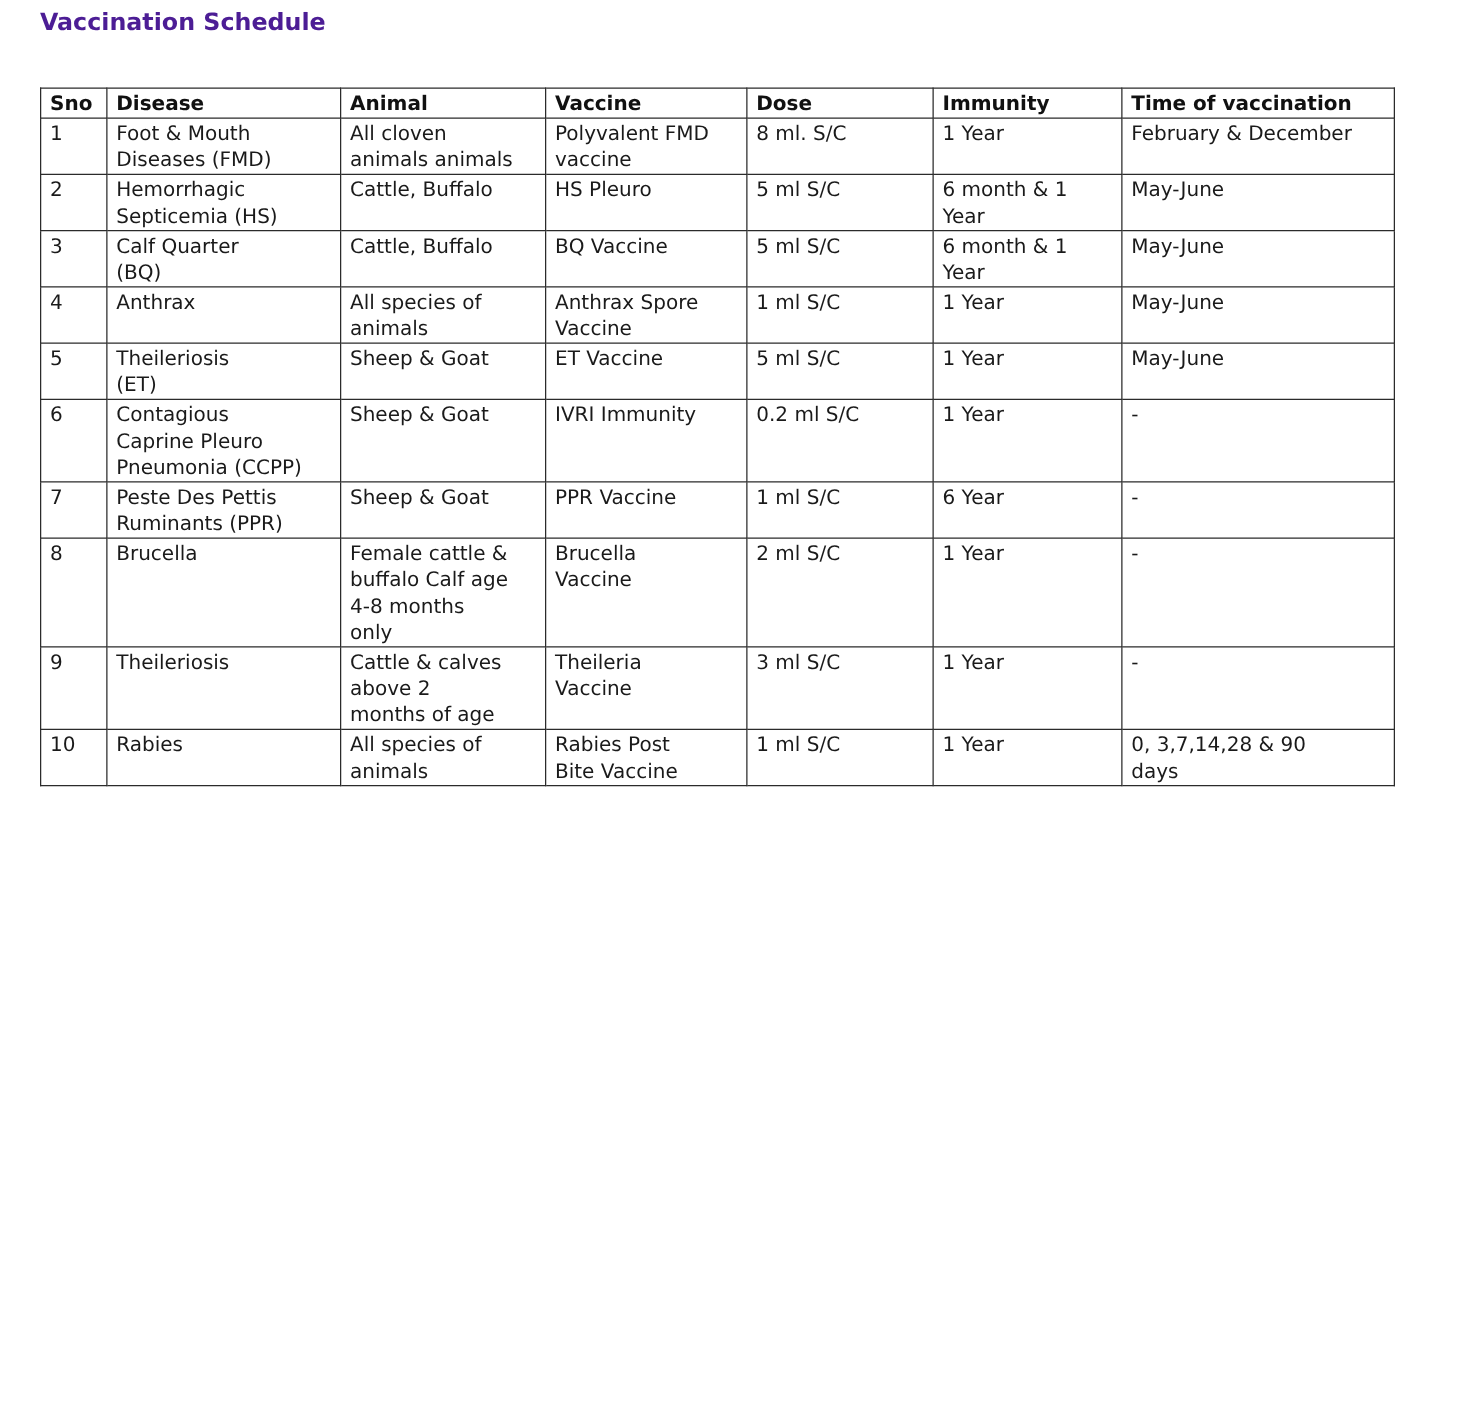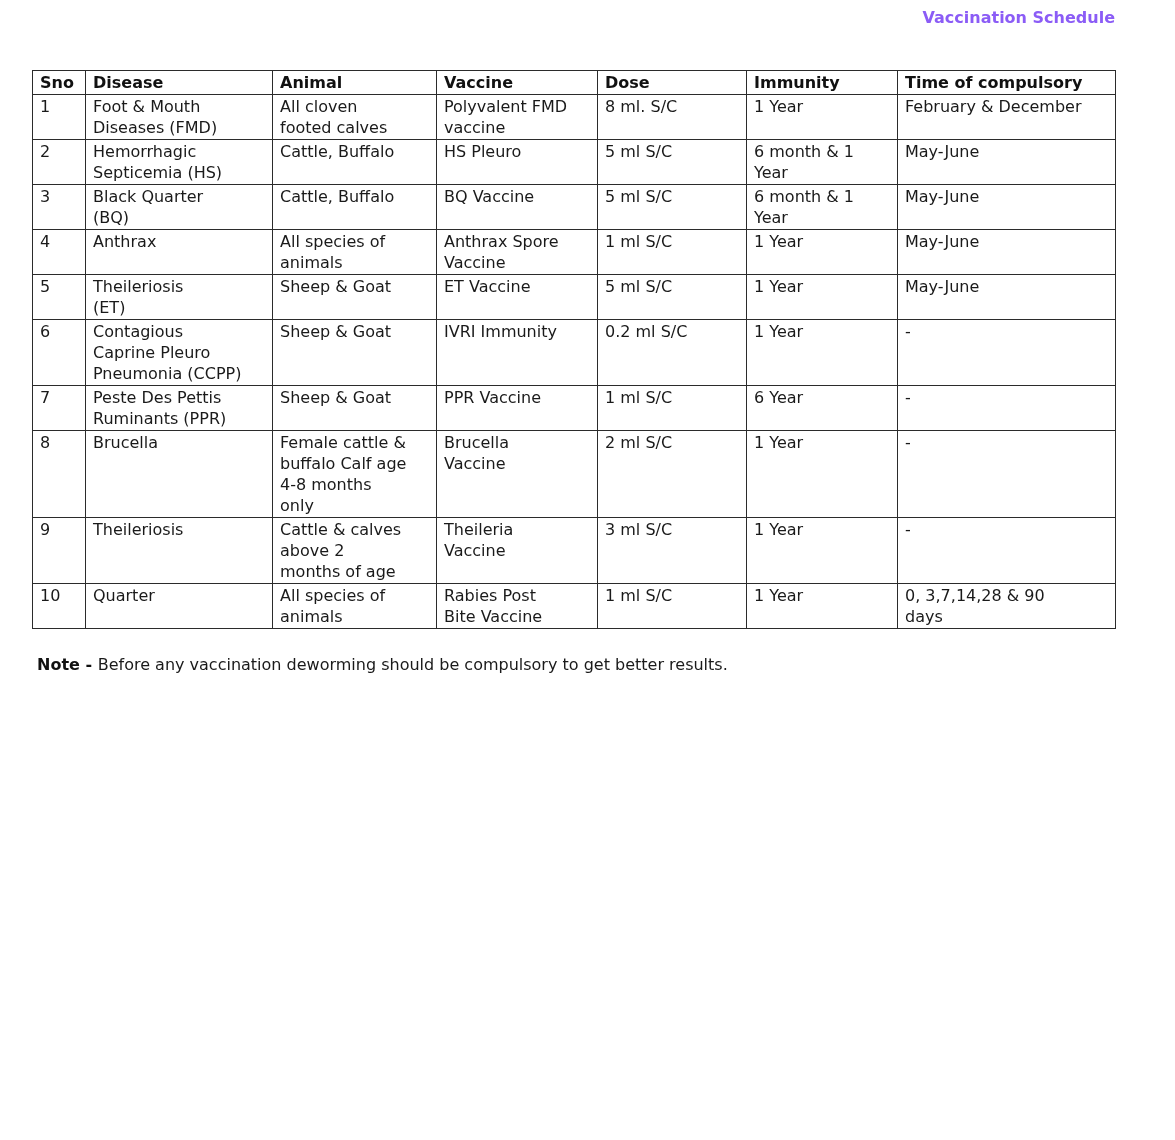--- a/index.html
+++ b/index.html
@@ -16,26 +16,26 @@
   }
   .page {
     width: 1175px;
     height: 1140px;
     box-sizing: border-box;
     padding-top: 6px;
   }
   .title {
     width: 1083px;
     margin-left: 32px;
-    text-align: right;
-    font-size: 16px;
+    text-align: left;
+    font-size: 19px;
     font-weight: bold;
     line-height: 24px;
     margin-bottom: 25px;
-    color: #8b5cf6;
+    color: #4c1d95;
   }
   table.schedule {
     table-layout: fixed;
     width: 1083px;
     margin-left: 32px;
     border-collapse: collapse;
     margin-top: 40px;
   }
   table.schedule th,
   table.schedule td {
@@ -80,50 +80,50 @@
       <col style="width:218px">
     </colgroup>
     <thead>
       <tr>
           <th>Sno</th>
           <th>Disease</th>
           <th>Animal</th>
           <th>Vaccine</th>
           <th>Dose</th>
           <th>Immunity</th>
-          <th>Time of compulsory</th>
+          <th>Time of vaccination</th>
         </tr>
     </thead>
     <tbody>
         <tr>
           <td>1</td>
           <td>Foot &amp; Mouth
 Diseases (FMD)</td>
           <td>All cloven
-footed calves</td>
+animals animals</td>
           <td>Polyvalent FMD
 vaccine</td>
           <td>8 ml. S/C</td>
           <td>1 Year</td>
           <td>February &amp; December</td>
         </tr>
         <tr>
           <td>2</td>
           <td>Hemorrhagic
 Septicemia (HS)</td>
           <td>Cattle, Buffalo</td>
           <td>HS Pleuro</td>
           <td>5 ml S/C</td>
           <td>6 month &amp; 1
 Year</td>
           <td>May-June</td>
         </tr>
         <tr>
           <td>3</td>
-          <td>Black Quarter
+          <td>Calf Quarter
 (BQ)</td>
           <td>Cattle, Buffalo</td>
           <td>BQ Vaccine</td>
           <td>5 ml S/C</td>
           <td>6 month &amp; 1
 Year</td>
           <td>May-June</td>
         </tr>
         <tr>
           <td>4</td>
@@ -187,28 +187,27 @@
 above 2
 months of age</td>
           <td>Theileria
 Vaccine</td>
           <td>3 ml S/C</td>
           <td>1 Year</td>
           <td>-</td>
         </tr>
         <tr>
           <td>10</td>
-          <td>Quarter</td>
+          <td>Rabies</td>
           <td>All species of
 animals</td>
           <td>Rabies Post
 Bite Vaccine</td>
           <td>1 ml S/C</td>
           <td>1 Year</td>
           <td>0, 3,7,14,28 &amp; 90
 days</td>
         </tr>
       </tbody>
   </table>
 
-  <p class="note"><span class="note-label">Note - </span><span>Before any vaccination deworming should be compulsory to get better results.</span></p>
 
 </div>
 
 </body></html>

